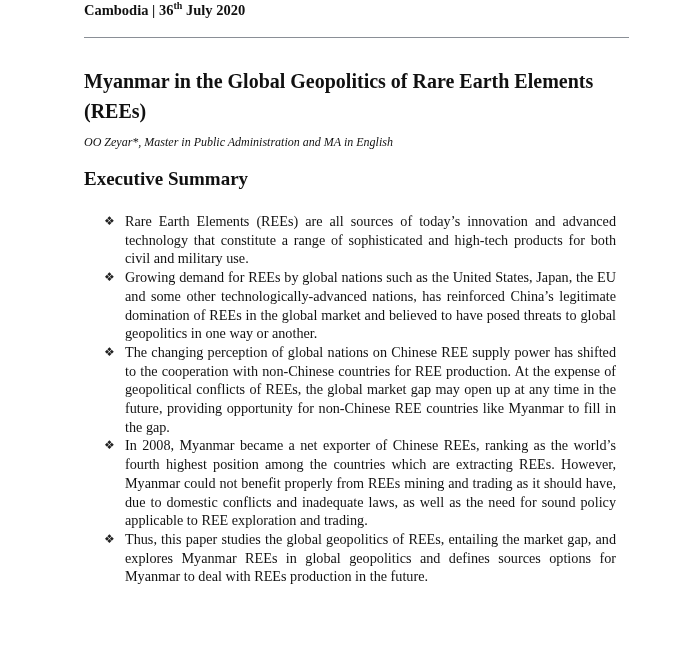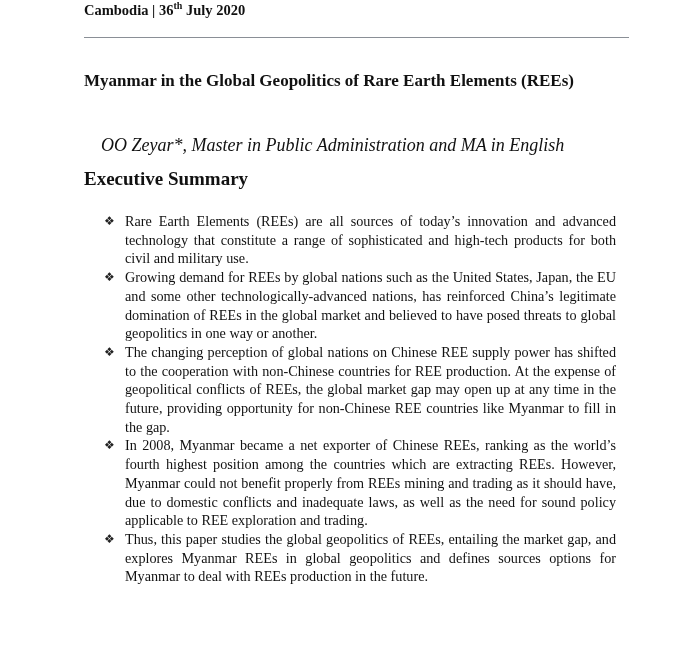--- a/index.html
+++ b/index.html
@@ -1,22 +1,22 @@
 <!DOCTYPE html>
 <html><head>
 <meta charset="utf-8">
 <style>
   html, body { margin:0; padding:0; background:#ffffff; }
   body { width:700px; height:660px; position:relative; overflow:hidden;
          font-family:"Liberation Serif", serif; color:#111; }
   .header { position:absolute; left:84px; top:0px; font-weight:bold; font-size:14.5px; }
   .header sup { font-size:10px; }
   .rule { position:absolute; left:84px; top:37px; width:545px; height:0; border-top:1.5px solid #8a8f96; }
-  .title { position:absolute; left:84px; top:66px; width:560px; font-weight:bold; font-size:17px; line-height:30px; }
-  .author { position:absolute; left:84px; top:135px; font-style:italic; font-size:18px;margin-left:17px; }
+  .title { position:absolute; left:84px; top:66px; width:560px; font-weight:bold; font-size:20px; line-height:30px; }
+  .author { position:absolute; left:84px; top:135px; font-style:italic; font-size:12px; }
   .summary-heading { position:absolute; left:84px; top:168px; font-weight:bold; font-size:19px; }
   .bullets { position:absolute; left:104px; top:212px; width:512px; margin:0; padding:0; list-style:none; }
   .bullets li { position:relative; padding-left:21px; font-size:14.2px; line-height:18.7px; text-align:justify; }
   .bullet-icon { position:absolute; left:0; top:0; font-size:12px; color:#222; }
 </style>
 </head>
 <body>
 
 <div class="header">
   <span>Cambodia | 36</span><sup>th</sup><span> July 2020</span>

